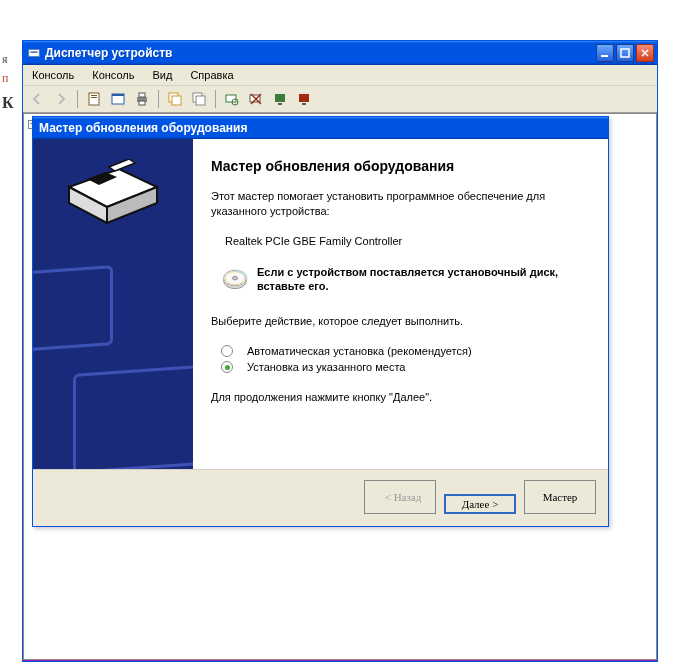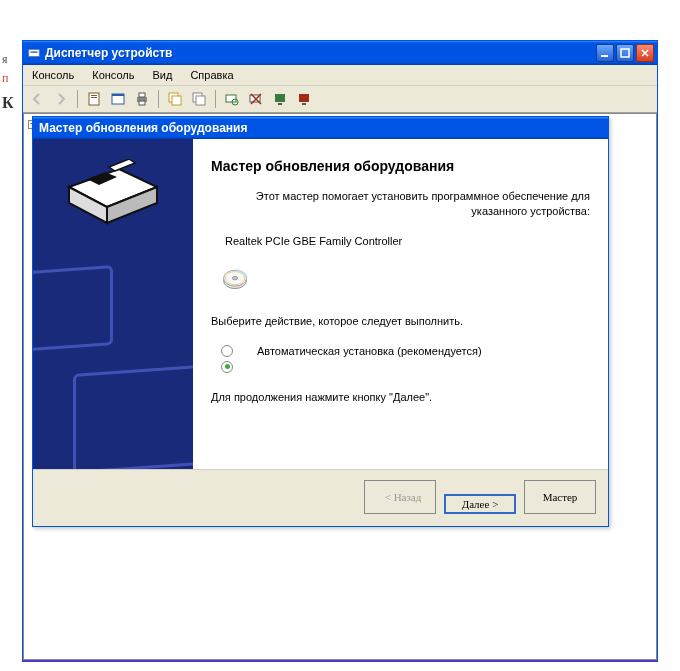--- a/index.html
+++ b/index.html
@@ -139,35 +139,35 @@
   padding: 18px 18px 10px 18px;
   color: #000;
   font-size: 11px;
 }
 .wizard-right h1 {
   font-size: 14px;
   font-weight: bold;
   margin-bottom: 14px;
   line-height: 1.3;
 }
-.w-desc { line-height: 1.35; margin-bottom: 2px; text-align: right; }
+.w-desc { line-height: 1.35; margin-bottom: 2px; }
 .w-device { margin-left: 14px; margin-top: 16px; margin-bottom: 18px; }
 .cd-hint {
   display: flex;
   align-items: flex-start;
   gap: 8px;
   margin: 10px 0 22px 10px;
 }
 .cd-icon { width: 28px; height: 28px; flex-shrink: 0; }
 .cd-text { font-weight: bold; line-height: 1.3; }
 .w-choose { margin-bottom: 18px; }
 .radio-row {
   display: flex;
   align-items: center;
-  gap: 24px;
+  gap: 14px;
   margin: 4px 0 4px 10px;
   cursor: pointer;
 }
 .radio {
   width: 12px; height: 12px; border-radius: 50%;
   border: 1px solid #888; background: #fff;
   display: flex; align-items: center; justify-content: center;
 }
 .radio.sel::after { content: ""; width: 5px; height: 5px; border-radius: 50%; background: #3daa3d; }
 .w-continue { margin-top: 18px; }
@@ -342,28 +342,30 @@
           <div class="w-desc">Этот мастер помогает установить программное обеспечение для указанного устройства:</div>
           <div class="w-device">Realtek PCIe GBE Family Controller</div>
           <div class="cd-hint">
             <svg class="cd-icon" viewBox="0 0 32 32">
               <ellipse cx="16" cy="18" rx="13" ry="9" fill="#ddd" stroke="#888"></ellipse>
               <ellipse cx="16" cy="15" rx="13" ry="9" fill="#f8f8f8" stroke="#999"></ellipse>
               <ellipse cx="16" cy="15" rx="11" ry="7.5" fill="none" stroke="#e6c25a" stroke-width="0.8"></ellipse>
               <ellipse cx="16" cy="15" rx="3" ry="2" fill="#ccc" stroke="#888"></ellipse>
               <path d="M16 6 A13 9 0 0 1 29 15" fill="none" stroke="#b0e0f0" stroke-width="3" opacity="0.6"></path>
             </svg>
+            <div class="cd-text">Если с устройством поставляется установочный диск, вставьте его.</div>
           </div>
           <div class="w-choose">Выберите действие, которое следует выполнить.</div>
           <div class="radio-row">
             <span class="radio"></span>
             <span>Автоматическая установка (рекомендуется)</span>
           </div>
           <div class="radio-row">
             <span class="radio sel"></span>
+            <span>Установка из указанного места</span>
           </div>
           <div class="w-continue">Для продолжения нажмите кнопку "Далее".</div>
         </div>
       </div>
       <div class="wizard-buttons">
         <button class="btn" disabled="">&lt; Назад</button>
         <button class="btn default">Далее &gt;</button>
         <button class="btn">Мастер</button>
       </div>
     </div>

